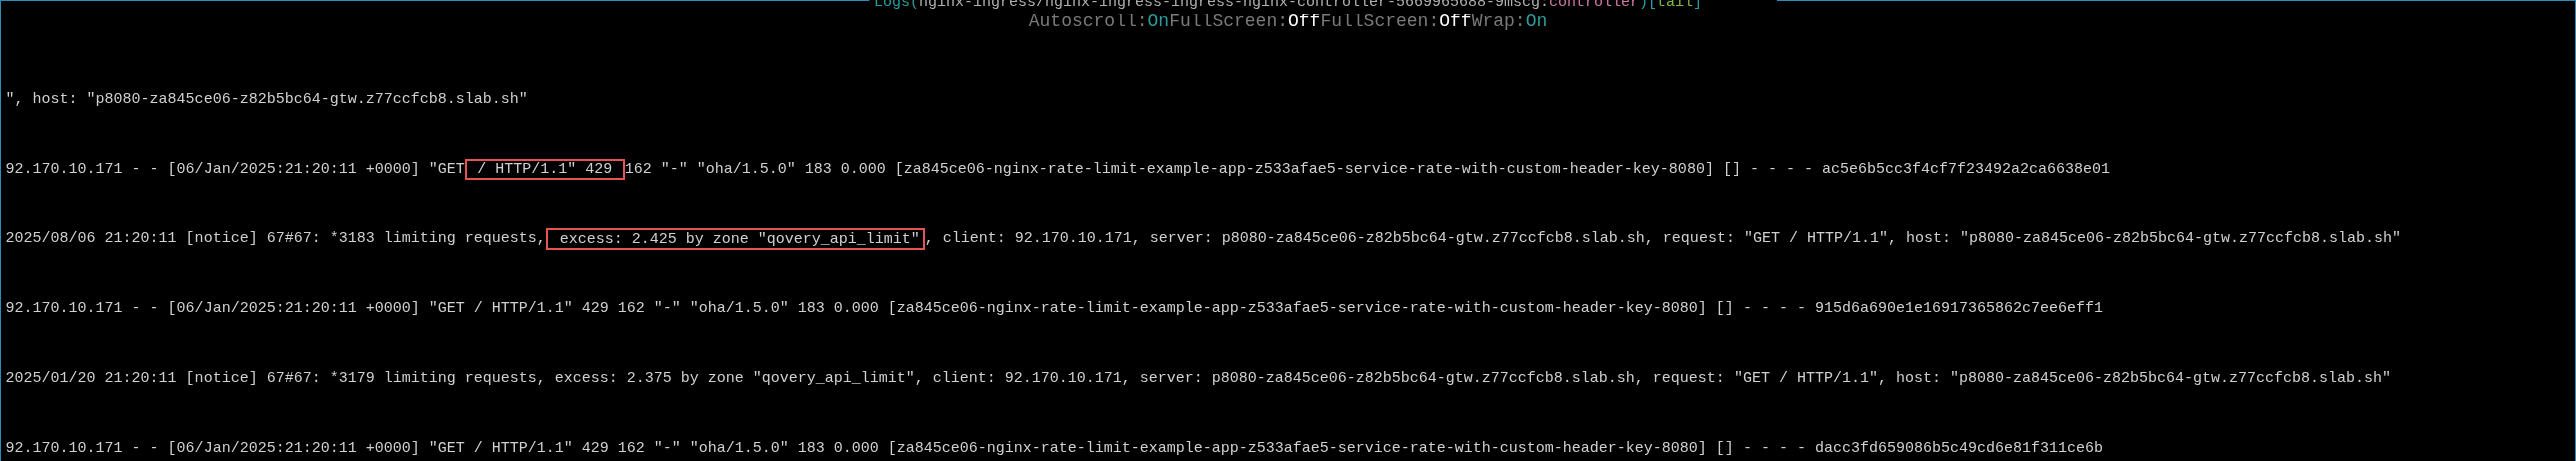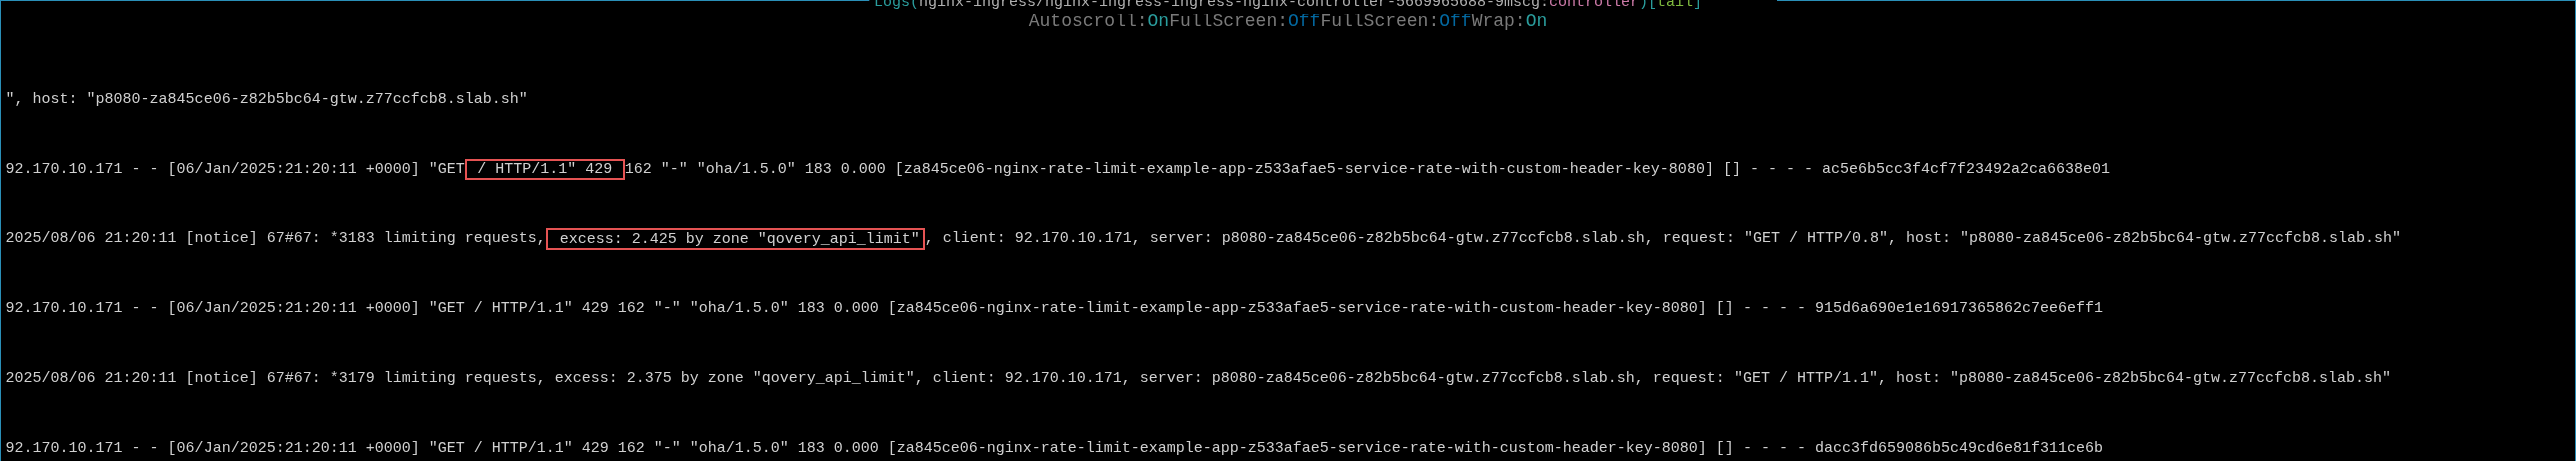--- a/index.html
+++ b/index.html
@@ -65,21 +65,21 @@
       display: flex;
       padding: 7.6px 0 6px 0;
       justify-content: center;
       font-size: 18px;
     }
     .toolbar-item {
       white-space: nowrap;
     }
     .toolbar-label { color: #7a7a7a; }
     .toolbar-on { color: #2a9d9d; }
-    .toolbar-off { color: #0369a1; }
+    .toolbar-off { color: #ffffff; }
     
     .logs {
       padding: 0 4.6px;
       word-wrap: break-word;
       white-space: pre-wrap;
     }
     .log-line {
       color: #d0d0d0;
       word-break: break-all;
       position: relative;
@@ -116,19 +116,19 @@
       <span class="toolbar-label">FullScreen:</span><span class="toolbar-off">Off</span>
     </div>
     <div class="toolbar-item">
       <span class="toolbar-label">Wrap:</span><span class="toolbar-on">On</span>
     </div>
   </div>
 
   <div class="logs">
     <div class="log-line"><span>", host: "p8080-za845ce06-z82b5bc64-gtw.z77ccfcb8.slab.sh"</span></div>
     <div class="log-line"><span>92.170.10.171 - - [06/Jan/2025:21:20:11 +0000] "GET</span><span class="highlight-box"> / HTTP/1.1" 429 </span><span>162 "-" "oha/1.5.0" 183 0.000 [za845ce06-nginx-rate-limit-example-app-z533afae5-service-rate-with-custom-header-key-8080] [] - - - - ac5e6b5cc3f4cf7f23492a2ca6638e01</span></div>
-    <div class="log-line"><span>2025/08/06 21:20:11 [notice] 67#67: *3183 limiting requests,</span><span class="highlight-box-2"> excess: 2.425 by zone "qovery_api_limit"</span><span>, client: 92.170.10.171, server: p8080-za845ce06-z82b5bc64-gtw.z77ccfcb8.slab.sh, request: "GET / HTTP/0.8", host: "p8080-za845ce06-z82b5bc64-gtw.z77ccfcb8.slab.sh"</span></div>
+    <div class="log-line"><span>2025/08/06 21:20:11 [notice] 67#67: *3183 limiting requests,</span><span class="highlight-box-2"> excess: 2.425 by zone "qovery_api_limit"</span><span>, client: 92.170.10.171, server: p8080-za845ce06-z82b5bc64-gtw.z77ccfcb8.slab.sh, request: "GET / HTTP/1.1", host: "p8080-za845ce06-z82b5bc64-gtw.z77ccfcb8.slab.sh"</span></div>
     <div class="log-line"><span>92.170.10.171 - - [06/Jan/2025:21:20:11 +0000] "GET / HTTP/1.1" 429 162 "-" "oha/1.5.0" 183 0.000 [za845ce06-nginx-rate-limit-example-app-z533afae5-service-rate-with-custom-header-key-8080] [] - - - - 915d6a690e1e16917365862c7ee6eff1</span></div>
-    <div class="log-line"><span>2025/08/06 21:20:11 [notice] 67#67: *3179 limiting requests, excess: 2.375 by zone "qovery_api_limit", client: 92.170.10.171, server: p8080-za845ce06-z82b5bc64-gtw.z77ccfcb8.slab.sh, request: "GET / HTTP/1.1", host: "p8080-za845ce06-z82b5bc64-gtw.z77ccfcb8.slab.sh"</span></div>
+    <div class="log-line"><span>2025/01/20 21:20:11 [notice] 67#67: *3179 limiting requests, excess: 2.375 by zone "qovery_api_limit", client: 92.170.10.171, server: p8080-za845ce06-z82b5bc64-gtw.z77ccfcb8.slab.sh, request: "GET / HTTP/1.1", host: "p8080-za845ce06-z82b5bc64-gtw.z77ccfcb8.slab.sh"</span></div>
     <div class="log-line"><span>92.170.10.171 - - [06/Jan/2025:21:20:11 +0000] "GET / HTTP/1.1" 429 162 "-" "oha/1.5.0" 183 0.000 [za845ce06-nginx-rate-limit-example-app-z533afae5-service-rate-with-custom-header-key-8080] [] - - - - dacc3fd659086b5c49cd6e81f311ce6b</span></div>
   </div>
 </div>
 
 
 </body></html>

